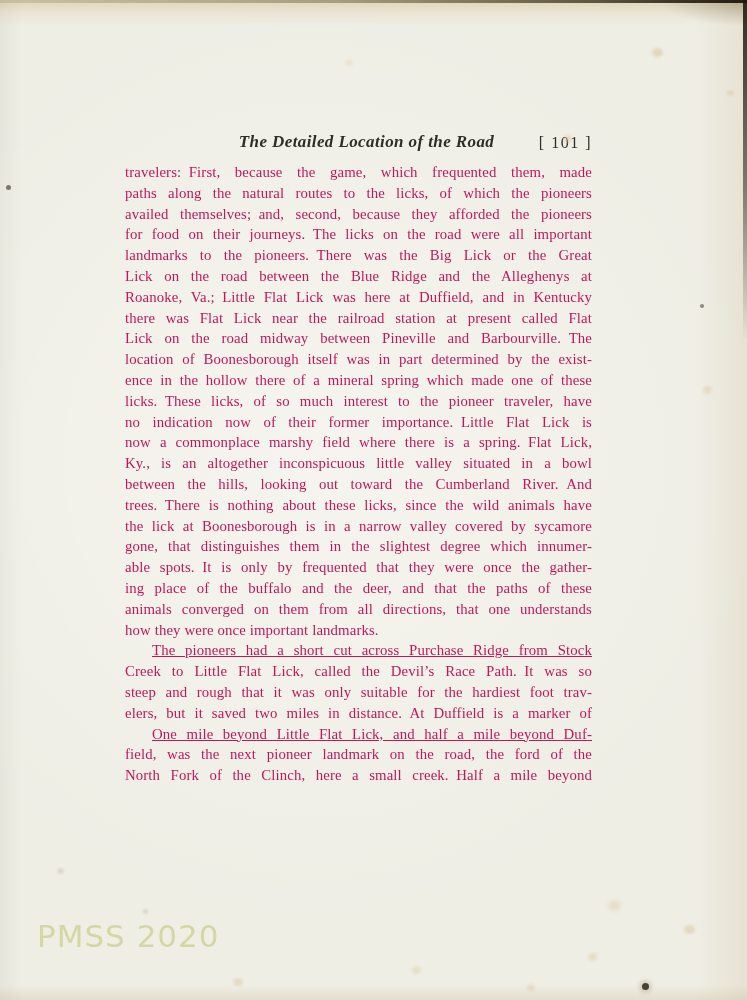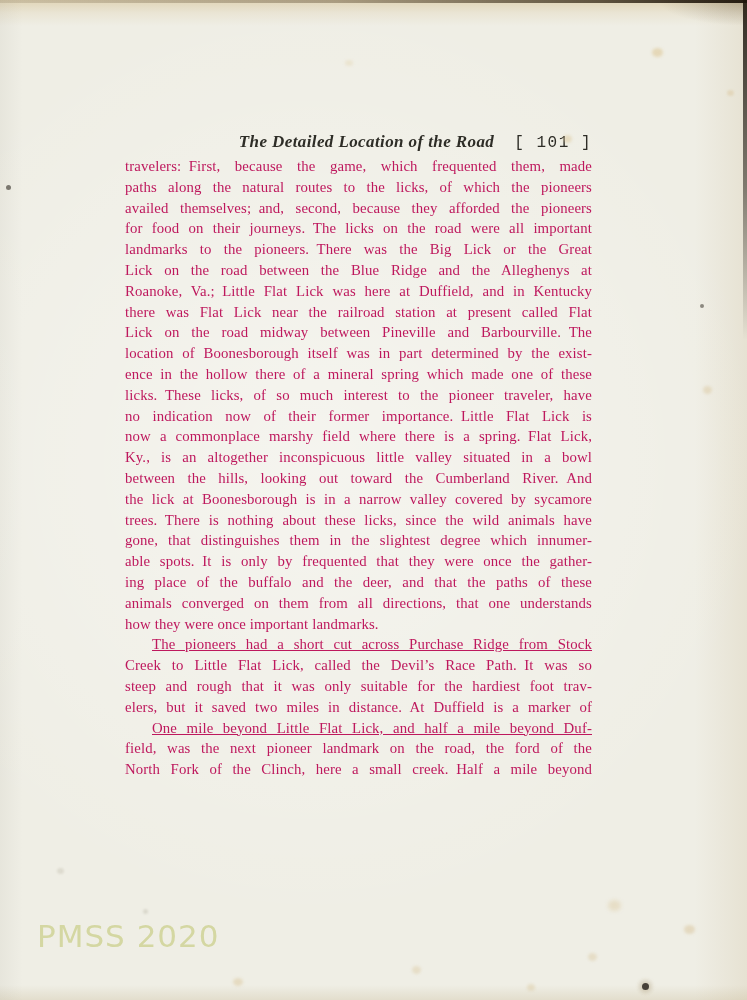--- a/index.html
+++ b/index.html
@@ -31,35 +31,34 @@
     position: absolute; top: 0; right: 0; width: 4px; height: 340px;
     background: linear-gradient(to bottom,
       rgba(24,17,9,0.88), rgba(24,17,9,0.50) 55%, rgba(24,17,9,0) 100%);
   }
   .corner-shadow {
     position: absolute; top: 0; right: 0; width: 90px; height: 26px;
     background: radial-gradient(ellipse at 100% 0%, rgba(60,45,25,0.25), rgba(60,45,25,0) 70%);
   }
   
   .column { position: absolute; left: 125px; top: 131px; width: 467px; }
-  .page-header { position: relative; height: 24px; margin-bottom: 1px; }
+  .page-header { position: relative; height: 24px; margin-bottom: 7px; }
   .running-title {
     text-align: center;
     font-style: italic; font-weight: bold;
     font-size: 17px; line-height: 22px;
     letter-spacing: 0.4px;
     color: #2e2d27;
     transform: translateX(8px);
   }
   .page-number {
     position: absolute; right: 0; top: 1px;
     font-size: 16px; line-height: 22px;
     letter-spacing: 1.5px;
     color: #2e2d27;
-    font-family: Liberation Mono, monospace;
   }
   .body-text { }
   .line {
     font-size: 14.8px; line-height: 20.8px;
     color: #be185d;
     letter-spacing: 0.12px;
     text-align: justify;
     text-align-last: justify;
   }
   .line.indent { text-indent: 27px; text-decoration: underline; }
@@ -117,22 +116,22 @@
       <div class="line">Roanoke, Va.; Little Flat Lick was here at Duffield, and in Kentucky</div>
       <div class="line">there was Flat Lick near the railroad station at present called Flat</div>
       <div class="line">Lick on the road midway between Pineville and Barbourville. The</div>
       <div class="line">location of Boonesborough itself was in part determined by the exist-</div>
       <div class="line">ence in the hollow there of a mineral spring which made one of these</div>
       <div class="line">licks. These licks, of so much interest to the pioneer traveler, have</div>
       <div class="line">no indication now of their former importance. Little Flat Lick is</div>
       <div class="line">now a commonplace marshy field where there is a spring. Flat Lick,</div>
       <div class="line">Ky., is an altogether inconspicuous little valley situated in a bowl</div>
       <div class="line">between the hills, looking out toward the Cumberland River. And</div>
+      <div class="line">trees. There is nothing about these licks, since the wild animals have</div>
       <div class="line">the lick at Boonesborough is in a narrow valley covered by sycamore</div>
-      <div class="line">trees. There is nothing about these licks, since the wild animals have</div>
       <div class="line">gone, that distinguishes them in the slightest degree which innumer-</div>
       <div class="line">able spots. It is only by frequented that they were once the gather-</div>
       <div class="line">ing place of the buffalo and the deer, and that the paths of these</div>
       <div class="line">animals converged on them from all directions, that one understands</div>
       <div class="line no-justify">how they were once important landmarks.</div>
       <div class="line indent">The pioneers had a short cut across Purchase Ridge from Stock</div>
       <div class="line">Creek to Little Flat Lick, called the Devil’s Race Path. It was so</div>
       <div class="line">steep and rough that it was only suitable for the hardiest foot trav-</div>
       <div class="line">elers, but it saved two miles in distance. At Duffield is a marker of</div>
       <div class="line indent">One mile beyond Little Flat Lick, and half a mile beyond Duf-</div>

